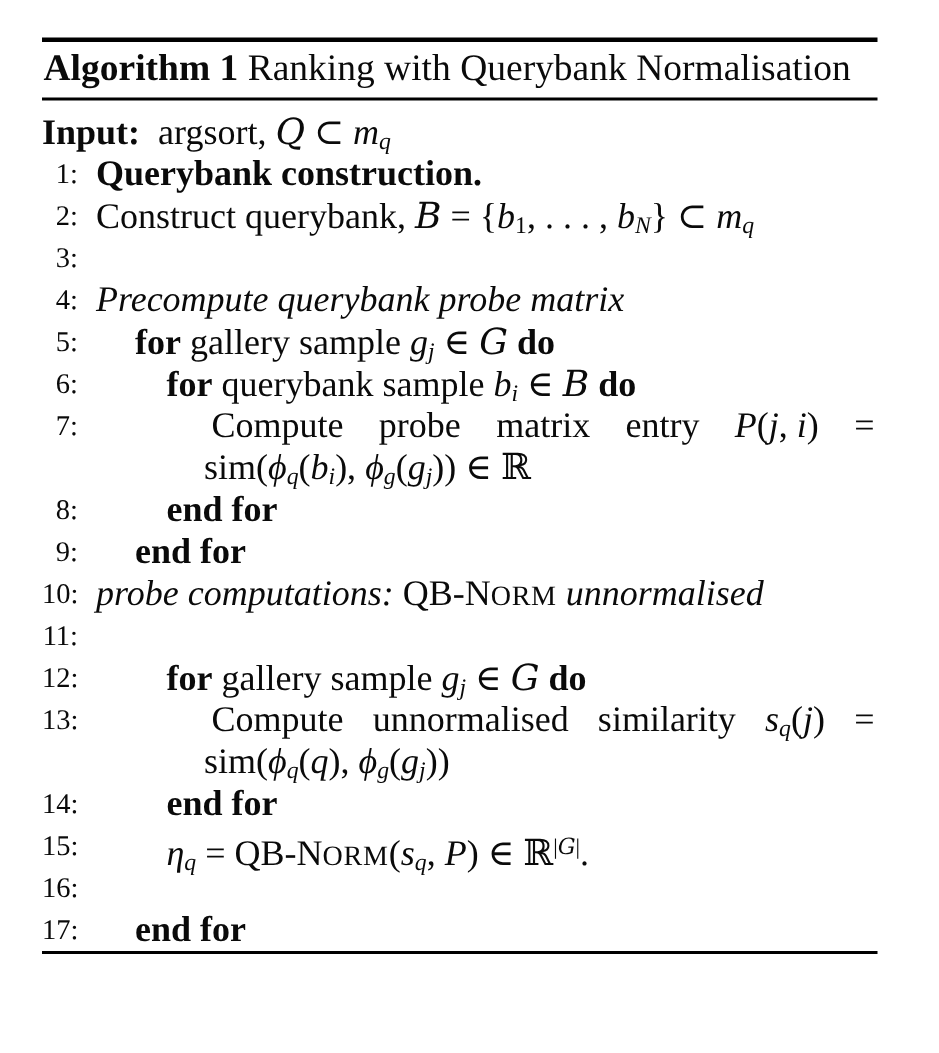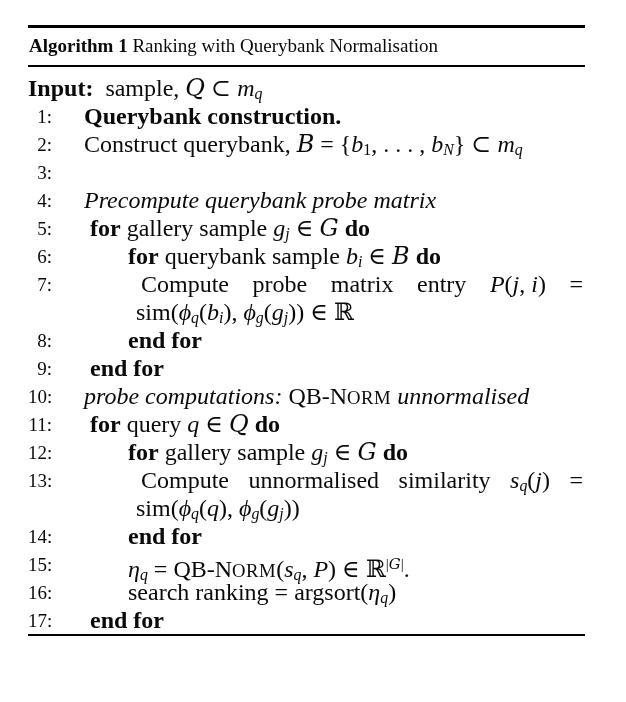--- a/index.html
+++ b/index.html
@@ -4,29 +4,29 @@
 <style>
   html,body{margin:0;padding:0;}
   body{
     width:626px;height:702px;position:relative;background:#ffffff;color:#0a0a0a;
     font-family:"Liberation Serif","DejaVu Serif","DejaVu Sans",serif;
     font-size:24px;overflow:hidden;
   }
   .algo{position:absolute;left:28px;top:25px;width:557px;}
   .rule{height:0;border-top:2px solid #000;}
   .rule-thick{border-top-width:3px;}
-  .caption{padding:5px 0 6px 1px;line-height:26px;font-size:19px;white-space:pre;}
+  .caption{padding:5px 0 6px 1px;line-height:26px;font-size:25px;white-space:pre;}
   .inputs{margin-top:7px;}
   .ln{position:relative;height:28px;line-height:28px;white-space:pre;}
   .no{position:absolute;left:0;top:1px;width:24px;text-align:right;font-size:19px;}
   .ct{position:absolute;top:0;left:0;}
   .xn{left:0;}   
-  .x0{left:56px;}  
+  .x0{left:36px;}  
   .x1{left:62px;}  
-  .x2{left:100px;text-align:center;}  
+  .x2{left:83px;text-align:center;}  
   .x3{left:113px;} 
   .xc{left:108px;} 
   .just{right:2px;display:flex;justify-content:space-between;}
   .grp{white-space:pre;}
   .sg{white-space:pre;}
   .b{font-weight:700;}
   .i{font-style:italic;}
   .m{font-style:italic;}
   .c{font-style:italic;font-family:"DejaVu Serif","DejaVu Sans",serif;}
   .y{font-family:"Liberation Serif","DejaVu Serif","DejaVu Sans",serif;}
@@ -35,35 +35,35 @@
   .sc{font-size:0.78em;letter-spacing:0.5px;}
 </style>
 </head>
 <body>
 
 <div class="algo">
   <div class="rule rule-thick"></div>
   <div class="caption"><span class="b">Algorithm 1</span><span> Ranking with Querybank Normalisation</span></div>
   <div class="rule"></div>
   <div class="inputs" id="algo-body">
-      <div class="ln"><span class="no"></span><span class="ct xn"><span class="sg b">Input:</span><span class="sg">  sample, </span><span class="sg c">Q</span><span class="sg y"> ⊂ </span><span class="sg m">m</span><span class="sg m sub">q</span></span></div>
+      <div class="ln"><span class="no"></span><span class="ct xn"><span class="sg b">Input:</span><span class="sg">  argsort, </span><span class="sg c">Q</span><span class="sg y"> ⊂ </span><span class="sg m">m</span><span class="sg m sub">q</span></span></div>
       <div class="ln"><span class="no">1:</span><span class="ct x0"><span class="sg b">Querybank construction.</span></span></div>
       <div class="ln"><span class="no">2:</span><span class="ct x0"><span class="sg">Construct querybank, </span><span class="sg c">B</span><span class="sg y"> = {</span><span class="sg m">b</span><span class="sg sub">1</span><span class="sg y">, . . . , </span><span class="sg m">b</span><span class="sg m sub">N</span><span class="sg y">} ⊂ </span><span class="sg m">m</span><span class="sg m sub">q</span></span></div>
       <div class="ln"><span class="no">3:</span></div>
       <div class="ln"><span class="no">4:</span><span class="ct x0"><span class="sg i">Precompute querybank probe matrix</span></span></div>
       <div class="ln"><span class="no">5:</span><span class="ct x1"><span class="sg b">for</span><span class="sg"> gallery sample </span><span class="sg m">g</span><span class="sg m sub">j</span><span class="sg y"> ∈ </span><span class="sg c">G</span><span class="sg"> </span><span class="sg b">do</span></span></div>
       <div class="ln"><span class="no">6:</span><span class="ct x2"><span class="sg b">for</span><span class="sg"> querybank sample </span><span class="sg m">b</span><span class="sg m sub">i</span><span class="sg y"> ∈ </span><span class="sg c">B</span><span class="sg"> </span><span class="sg b">do</span></span></div>
       <div class="ln"><span class="no">7:</span><span class="ct x3 just"><span class="grp"><span class="sg">Compute</span></span><span class="grp"><span class="sg">probe</span></span><span class="grp"><span class="sg">matrix</span></span><span class="grp"><span class="sg">entry</span></span><span class="grp"><span class="sg m">P</span><span class="sg y">(</span><span class="sg m">j</span><span class="sg y">, </span><span class="sg m">i</span><span class="sg y">)</span></span><span class="grp"><span class="sg y">=</span></span></span></div>
       <div class="ln"><span class="no"></span><span class="ct xc"><span class="sg">sim(</span><span class="sg m">ϕ</span><span class="sg m sub">q</span><span class="sg">(</span><span class="sg m">b</span><span class="sg m sub">i</span><span class="sg">), </span><span class="sg m">ϕ</span><span class="sg m sub">g</span><span class="sg">(</span><span class="sg m">g</span><span class="sg m sub">j</span><span class="sg y">)) ∈ </span><span class="sg y">ℝ</span></span></div>
       <div class="ln"><span class="no">8:</span><span class="ct x2"><span class="sg b">end for</span></span></div>
       <div class="ln"><span class="no">9:</span><span class="ct x1"><span class="sg b">end for</span></span></div>
       <div class="ln"><span class="no">10:</span><span class="ct x0"><span class="sg i">probe computations: </span><span class="sg">QB-N</span><span class="sg sc">ORM</span><span class="sg"> </span><span class="sg i">unnormalised</span></span></div>
-      <div class="ln"><span class="no">11:</span><span class="ct x1"><span class="sg b">for</span><span class="sg"> query </span><span class="sg m">q</span><span class="sg y"> ∈ </span><span class="sg c">Q</span><span class="sg"> </span><span class="sg b">do</span></span></div>
+      <div class="ln"><span class="no">11:</span></div>
       <div class="ln"><span class="no">12:</span><span class="ct x2"><span class="sg b">for</span><span class="sg"> gallery sample </span><span class="sg m">g</span><span class="sg m sub">j</span><span class="sg y"> ∈ </span><span class="sg c">G</span><span class="sg"> </span><span class="sg b">do</span></span></div>
       <div class="ln"><span class="no">13:</span><span class="ct x3 just"><span class="grp"><span class="sg">Compute</span></span><span class="grp"><span class="sg">unnormalised</span></span><span class="grp"><span class="sg">similarity</span></span><span class="grp"><span class="sg m">s</span><span class="sg m sub">q</span><span class="sg y">(</span><span class="sg m">j</span><span class="sg y">)</span></span><span class="grp"><span class="sg y">=</span></span></span></div>
       <div class="ln"><span class="no"></span><span class="ct xc"><span class="sg">sim(</span><span class="sg m">ϕ</span><span class="sg m sub">q</span><span class="sg">(</span><span class="sg m">q</span><span class="sg">), </span><span class="sg m">ϕ</span><span class="sg m sub">g</span><span class="sg">(</span><span class="sg m">g</span><span class="sg m sub">j</span><span class="sg">))</span></span></div>
       <div class="ln"><span class="no">14:</span><span class="ct x2"><span class="sg b">end for</span></span></div>
       <div class="ln"><span class="no">15:</span><span class="ct x2"><span class="sg m">η</span><span class="sg m sub">q</span><span class="sg y"> = </span><span class="sg">QB-N</span><span class="sg sc">ORM</span><span class="sg">(</span><span class="sg m">s</span><span class="sg m sub">q</span><span class="sg">, </span><span class="sg m">P</span><span class="sg y">) ∈ </span><span class="sg y">ℝ</span><span class="sg sup y">|</span><span class="sg sup c">G</span><span class="sg sup y">|</span><span class="sg">.</span></span></div>
-      <div class="ln"><span class="no">16:</span><span class="ct x2"><span class="sg">search ranking = argsort(</span><span class="sg m">η</span><span class="sg m sub">q</span><span class="sg">)</span></span></div>
+      <div class="ln"><span class="no">16:</span></div>
       <div class="ln"><span class="no">17:</span><span class="ct x1"><span class="sg b">end for</span></span></div>
     </div>
   <div class="rule"></div>
 </div>
 
 </body></html>

